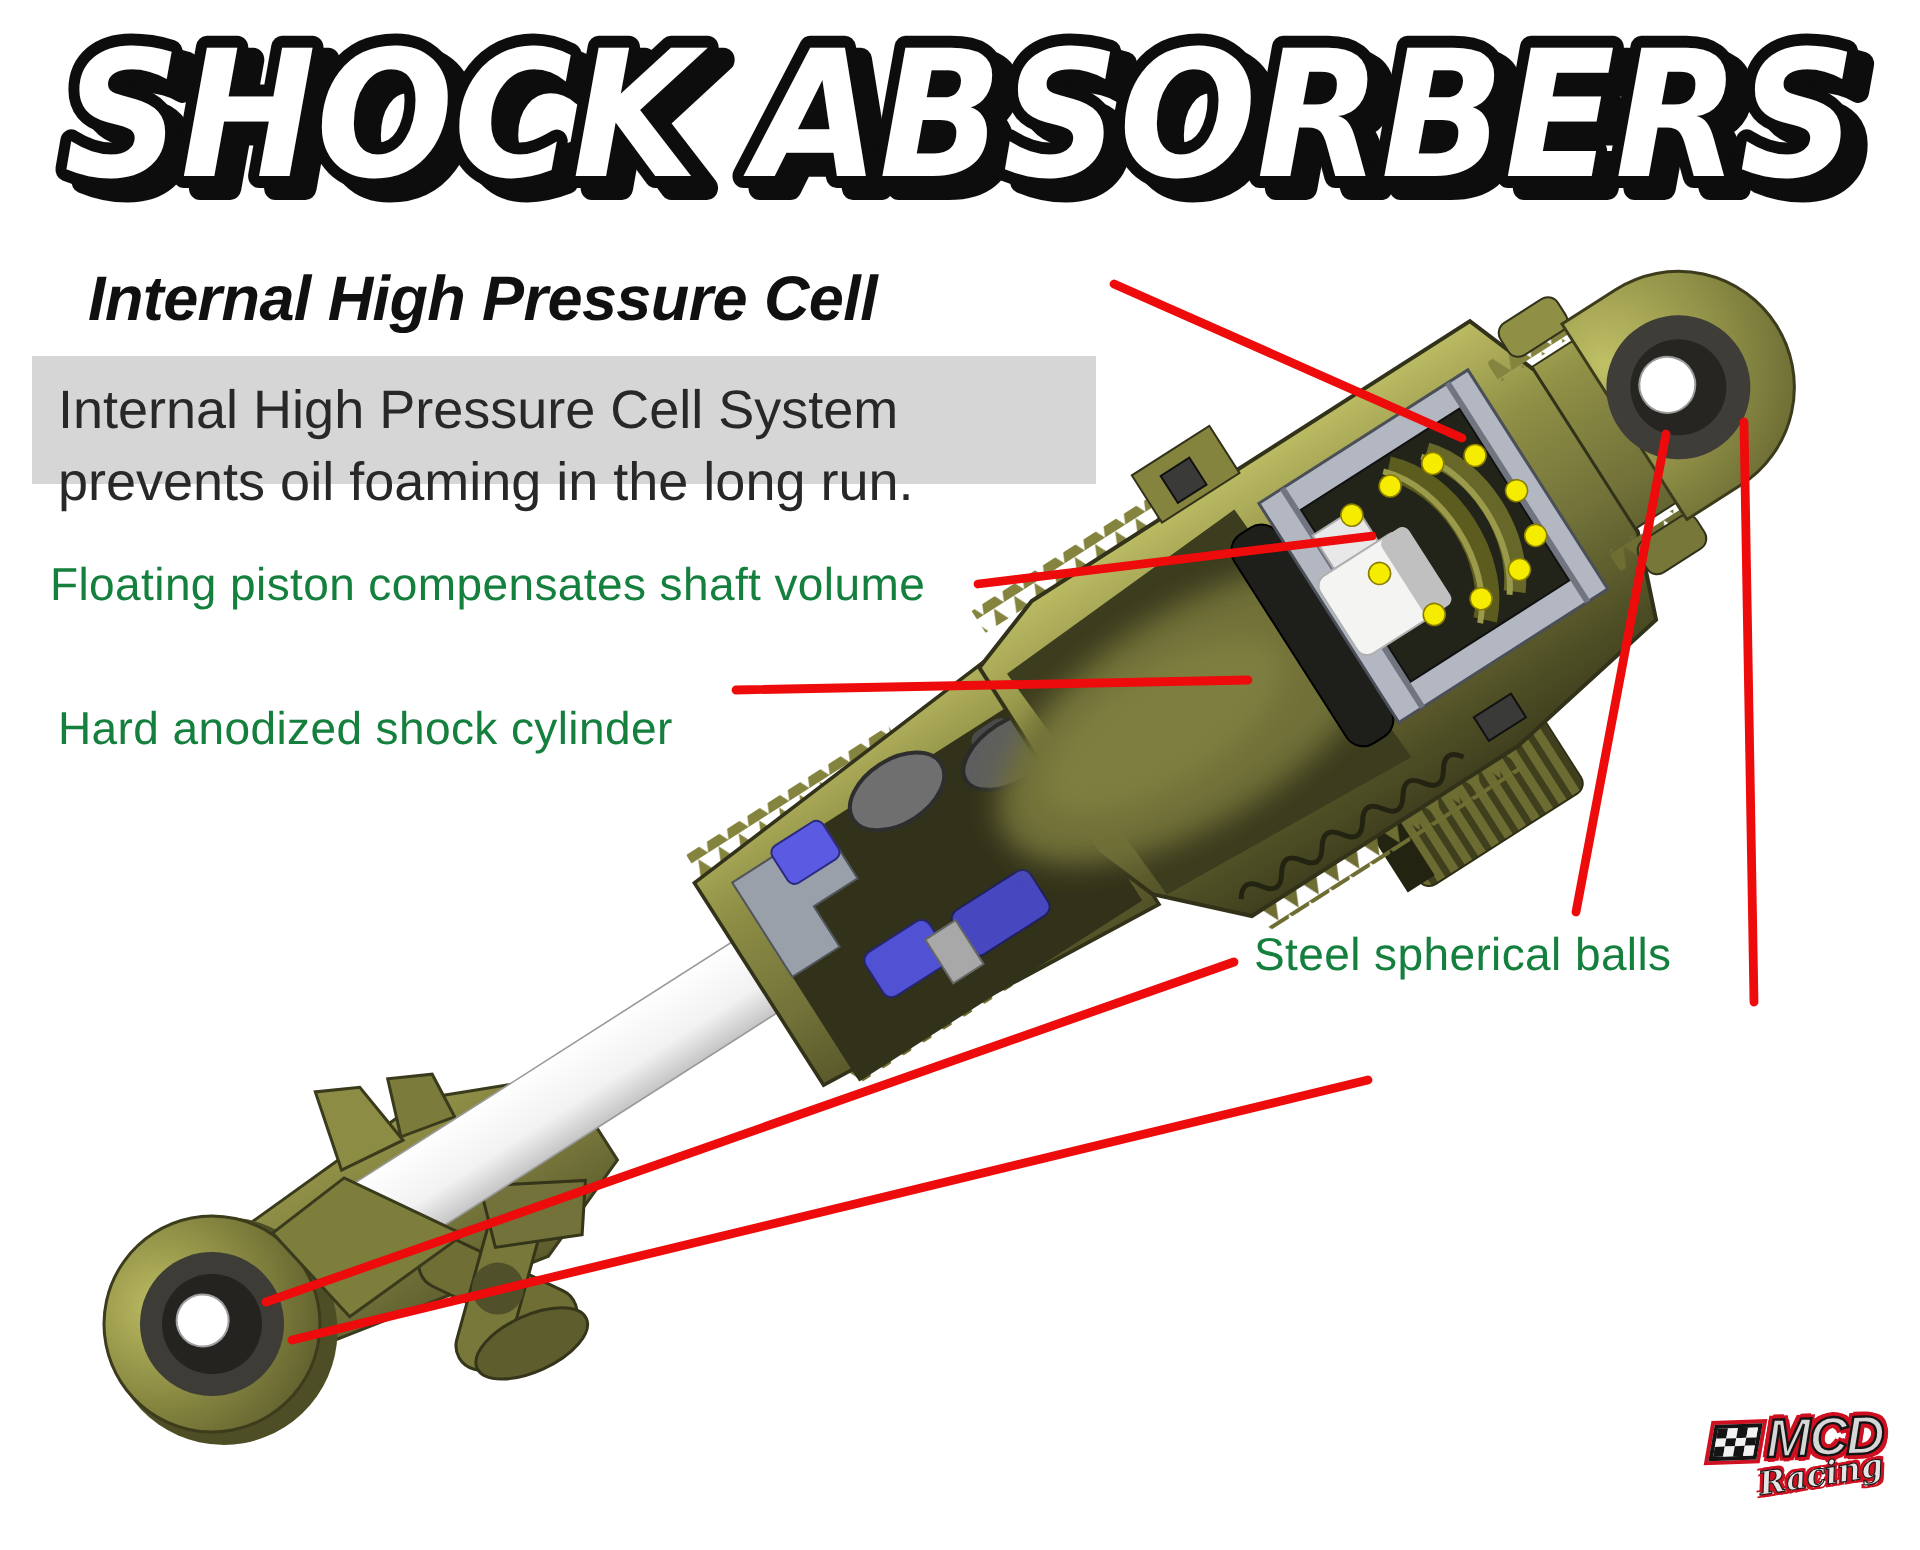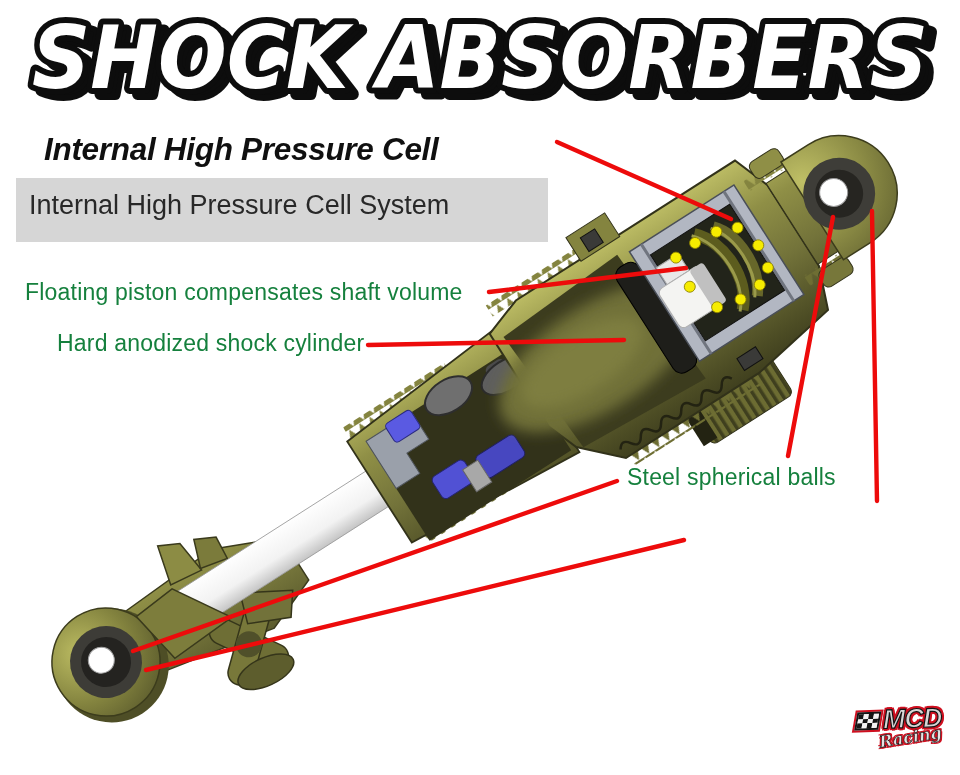--- a/index.html
+++ b/index.html
@@ -7,21 +7,21 @@
          font-family:"Liberation Sans",sans-serif;}
   #illustration{position:absolute;left:0;top:0;}
   #titleSvg{position:absolute;left:0;top:0;}
   .heading{position:absolute;left:44px;top:131px;font-size:31.5px;font-weight:bold;font-style:italic;
            color:#101010;letter-spacing:-0.3px;white-space:nowrap;}
   .infobox{position:absolute;left:16px;top:178px;width:532px;height:64px;background:#d6d6d6;
            box-sizing:border-box;padding:9px 12px 0 13px;color:#282828;font-size:27px;line-height:36px;
            white-space:nowrap;}
   .callout{position:absolute;color:#15803d;font-size:23px;white-space:nowrap;letter-spacing:0.2px;}
   #co-floating{left:25px;top:279px;}
-  #co-cylinder{left:29px;top:330px;margin-left:28px;}
+  #co-cylinder{left:29px;top:351px;}
   #co-balls{left:627px;top:464px;}
   #co-joint{left:651px;top:506px;}
   
   .logo{position:absolute;left:840px;top:704px;width:118px;text-align:center;transform:rotate(-2deg);}
   .logo-row{display:flex;align-items:center;justify-content:center;gap:3px;}
   .flag{display:grid;grid-template-columns:repeat(4,5px);grid-auto-rows:4.5px;border:2px solid #141414;
         transform:skewX(-12deg);box-shadow:0 0 0 2px #cf1020;background:#eee;}
   .flag i{display:block;}
   .flag i:nth-child(odd){background:#141414;}
   .flag i:nth-child(even){background:#f2f2f2;}
@@ -188,20 +188,21 @@
 
   <svg id="titleSvg" width="960" height="118">
     <text x="484" y="90" text-anchor="middle" font-family="DejaVu Sans, sans-serif" font-style="italic" font-weight="bold" font-size="88" textLength="896" lengthAdjust="spacingAndGlyphs" fill="#0d0d0d" stroke="#0d0d0d" stroke-width="12" stroke-linejoin="round" paint-order="stroke" transform="translate(4,4)">SHOCK ABSORBERS</text>
     <text x="480" y="88" text-anchor="middle" font-family="DejaVu Sans, sans-serif" font-style="italic" font-weight="bold" font-size="88" textLength="896" lengthAdjust="spacingAndGlyphs" fill="#ffffff" stroke="#0d0d0d" stroke-width="12" stroke-linejoin="round" paint-order="stroke">SHOCK ABSORBERS</text>
   </svg>
 
   <div class="heading">Internal High Pressure Cell</div>
 
   <div class="infobox">
     <div>Internal High Pressure Cell System</div>
+    <div>prevents oil foaming in the long run.</div>
   </div>
 
   <div class="callout" id="co-floating">Floating piston compensates shaft volume</div>
   <div class="callout" id="co-cylinder">Hard anodized shock cylinder</div>
   <div class="callout" id="co-balls">Steel spherical balls</div>
 
   <div class="logo">
     <div class="logo-row">
       <span class="flag">
         <i></i>

